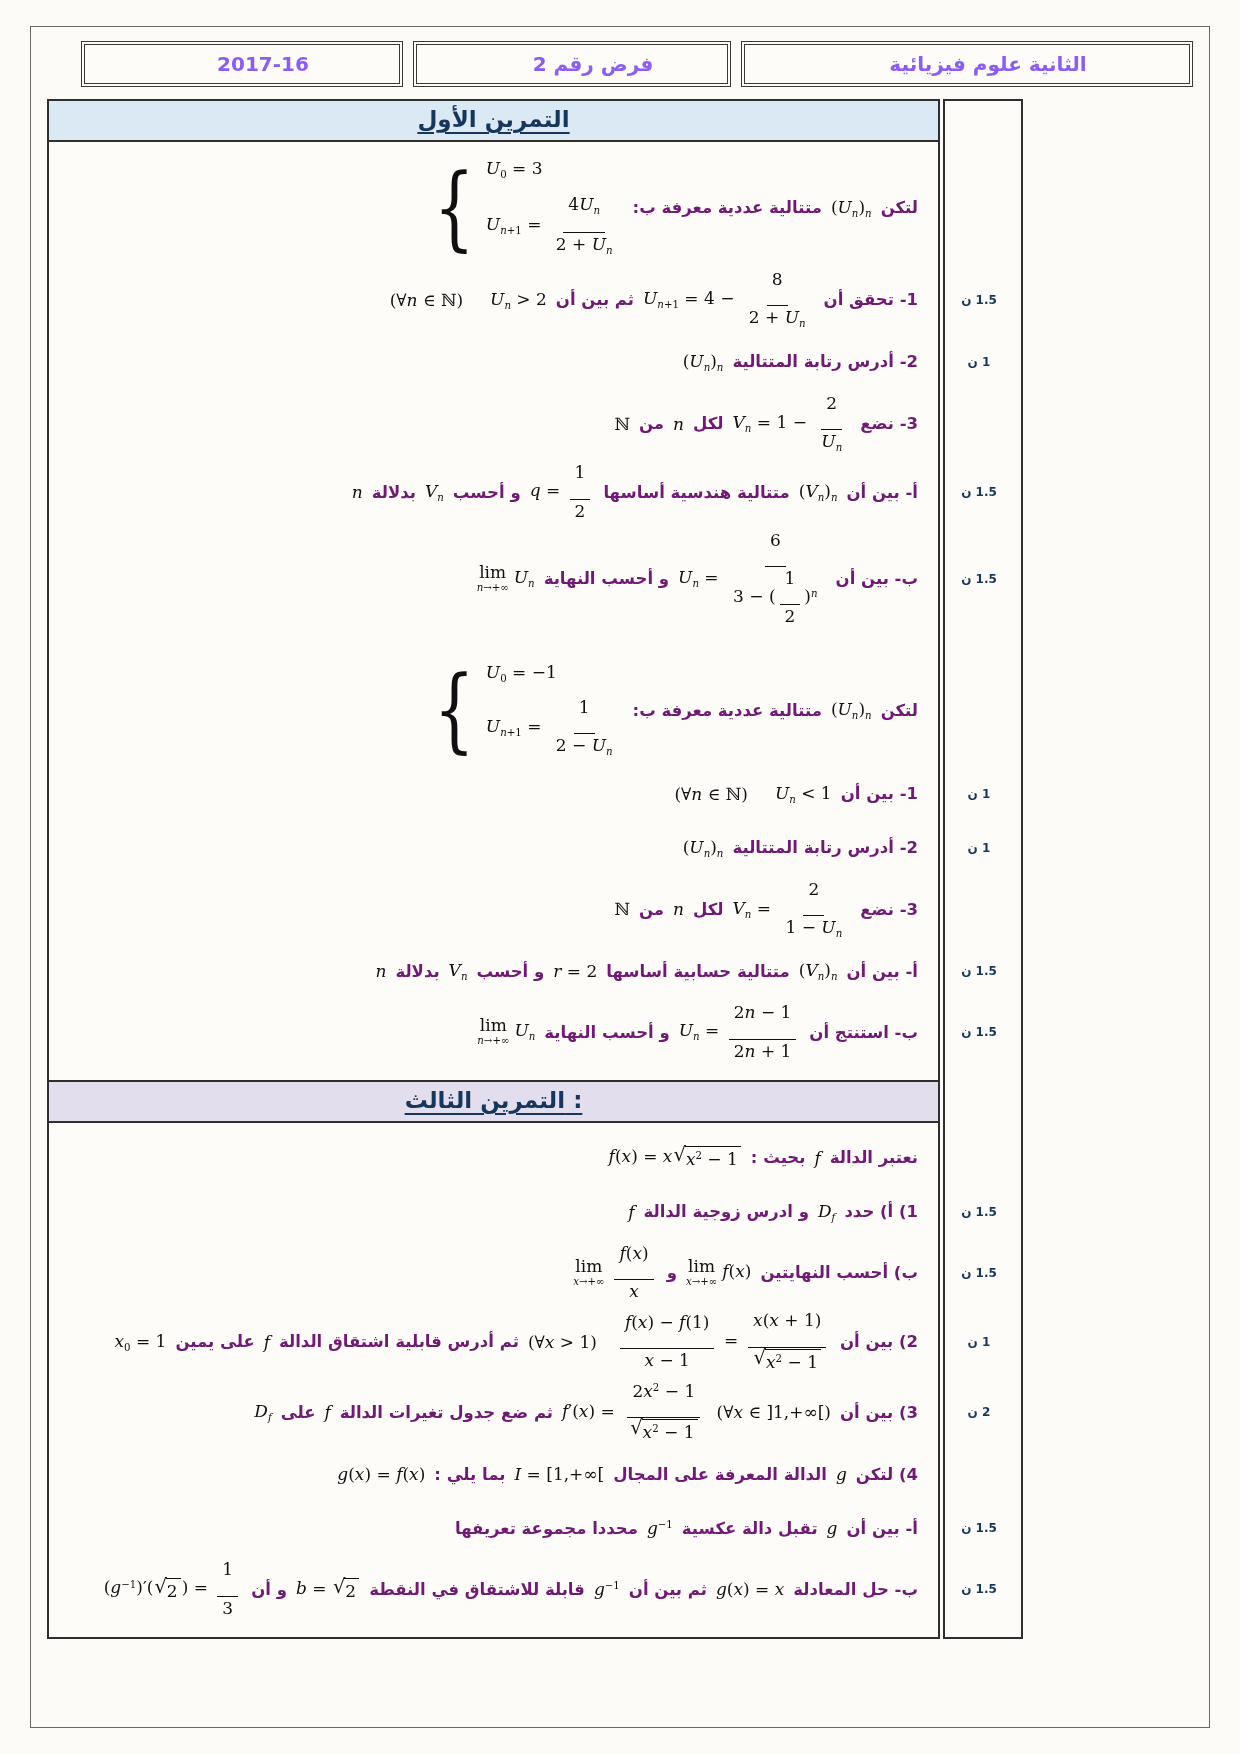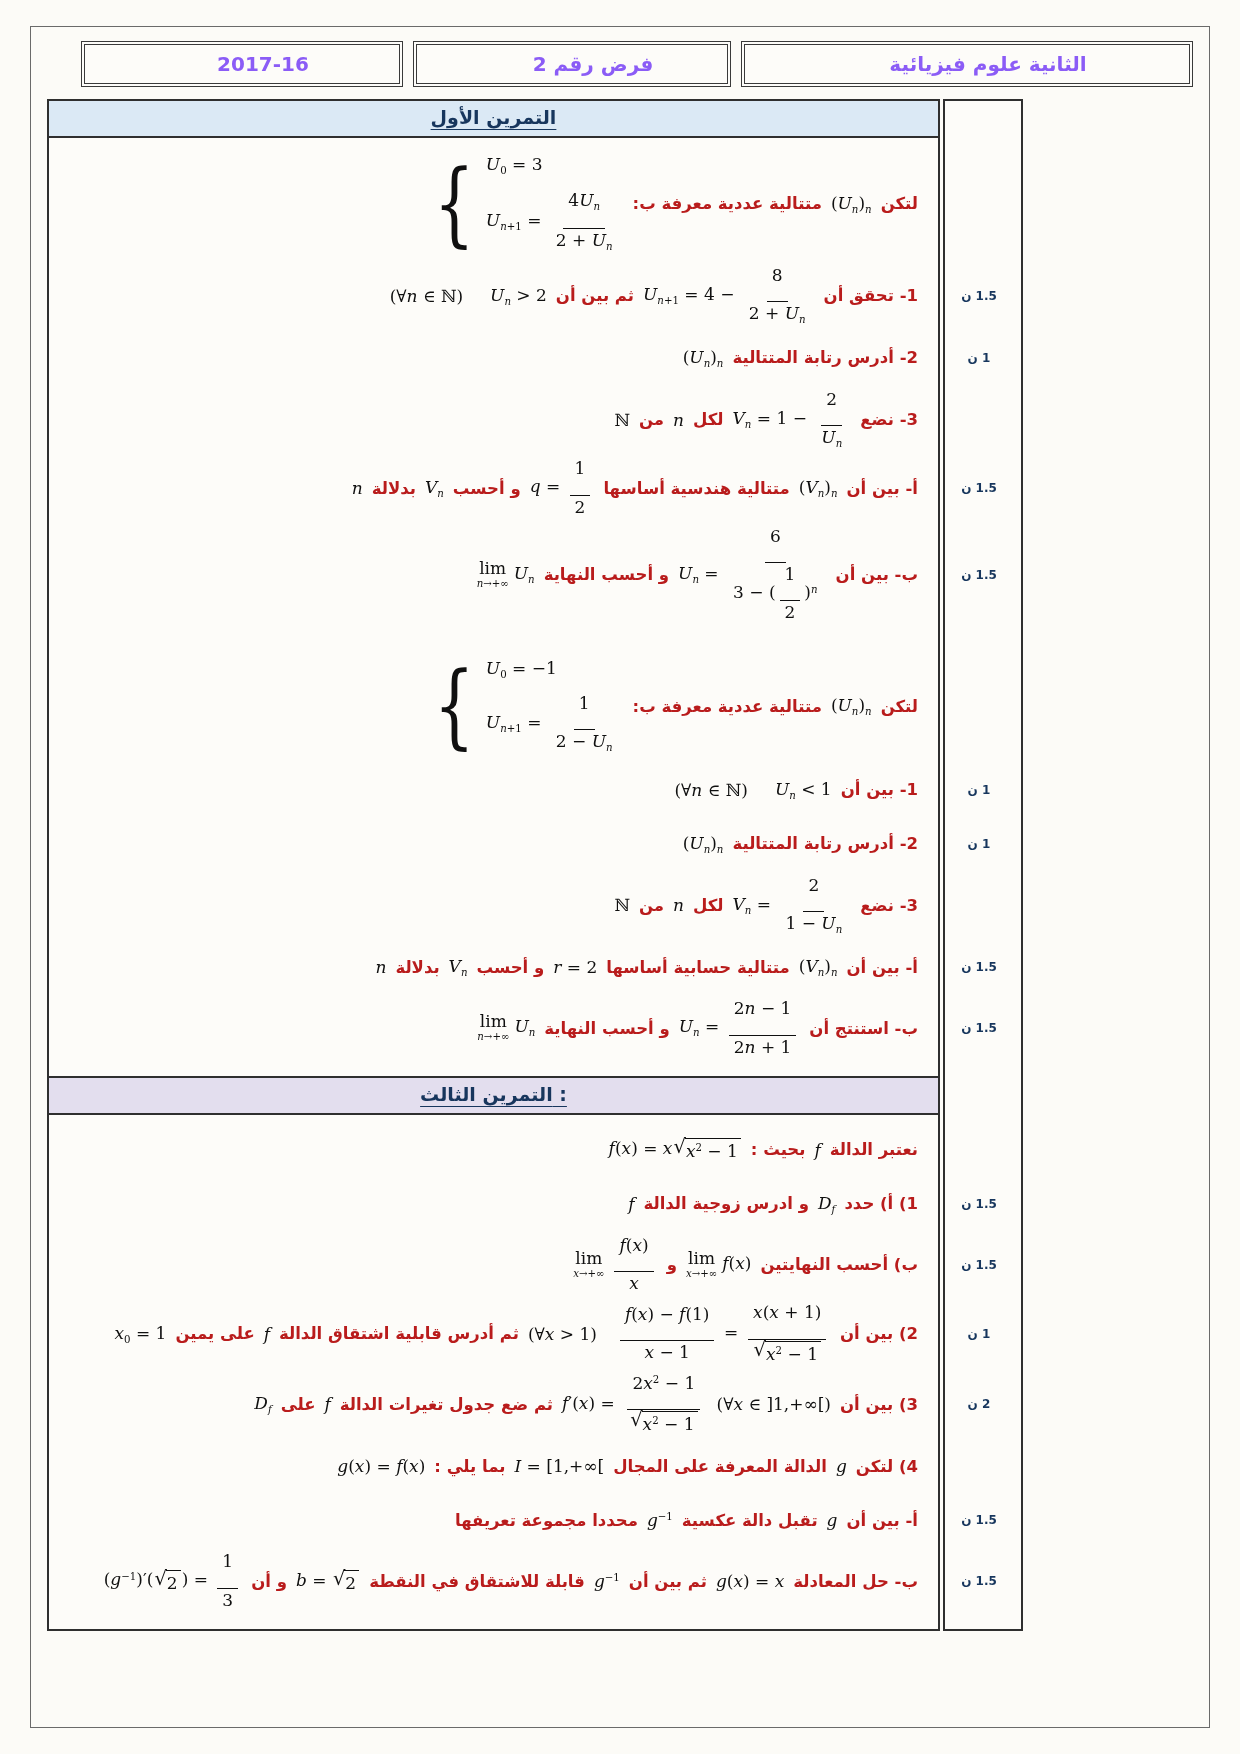--- a/index.html
+++ b/index.html
@@ -15,27 +15,27 @@
   .hbox-exam{width:318px;}
   .hbox-year{width:322px;}
 
   
   .main-wrap{display:flex;direction:ltr;align-items:stretch;margin-top:2px;}
   .content-box{width:893px;box-sizing:border-box;border:2.5px solid #2f2f2f;background:#fdfcf9;}
   .marks-box{width:80px;box-sizing:border-box;border:2px solid #2f2f2f;margin-left:3px;background:#fdfcf9;}
 
   .sec-header{text-align:center;padding:5px 0 8px;border-top:2.5px solid #2f2f2f;border-bottom:2.5px solid #2f2f2f;}
   .sec-header:first-child{border-top:none;}
-  .sec-title{font-size:19px;font-weight:bold;color:#17365d;text-decoration:underline;
+  .sec-title{font-size:23px;font-weight:bold;color:#17365d;text-decoration:underline;
              text-underline-offset:5px;font-family:"DejaVu Sans",sans-serif;}
   .sec-body{padding:8px 4px 14px 4px;}
 
   .line{position:relative;direction:rtl;display:flex;align-items:center;gap:9px;
         padding:4px 16px 4px 6px;min-height:46px;}
-  .ar{font-size:16.5px;font-weight:bold;color:#b91c1c;white-space:nowrap;
+  .ar{font-size:16.5px;font-weight:bold;color:#701a75;white-space:nowrap;
       font-family:"DejaVu Sans",sans-serif;}
   .math{font-size:17px;font-family:"DejaVu Serif","Liberation Serif",serif;color:#101010;
         white-space:nowrap;direction:ltr;unicode-bidi:isolate;display:inline-block;}
 
   .mi{font-style:italic;}
   .mo{font-style:normal;}
   .msub{font-size:0.6em;vertical-align:-0.35em;}
   .msup{font-size:0.6em;vertical-align:0.55em;}
 
   .frac{display:inline-flex;flex-direction:column;align-items:center;vertical-align:middle;

